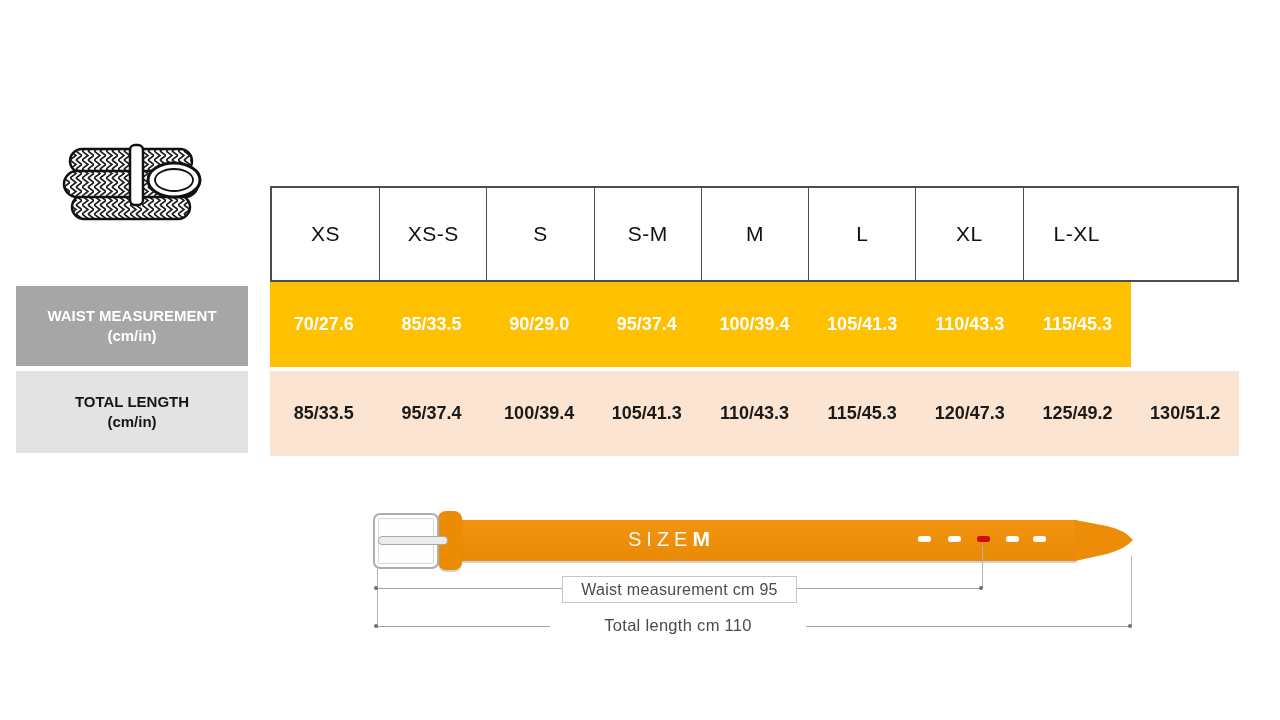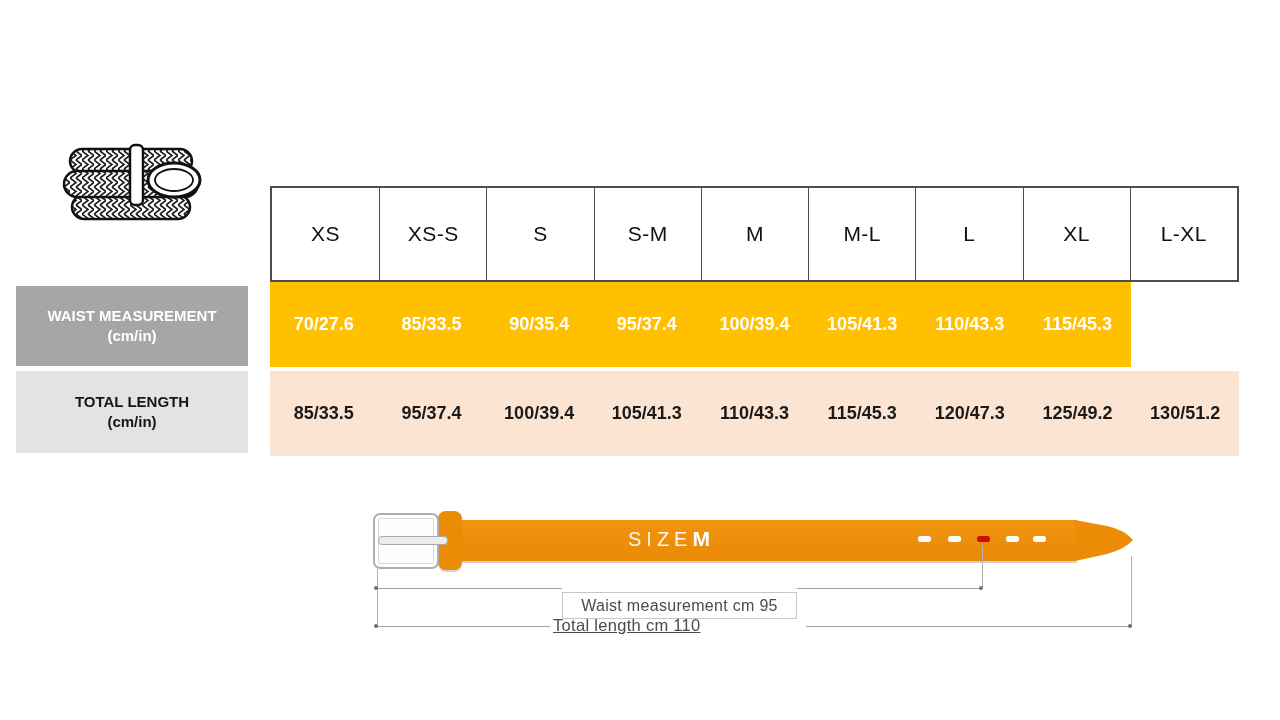--- a/index.html
+++ b/index.html
@@ -72,25 +72,25 @@
   }
   .hole.red{background:#cf0b0b;}
   
   .vguide{position:absolute;width:1px;background:#b3b3b3;}
   .hline{position:absolute;height:1px;background:#a3a3a3;}
   .dot{position:absolute;width:4px;height:4px;border-radius:50%;background:#6f6f6f;}
   .waist-box{
     position:absolute;left:562px;top:576px;width:235px;height:27px;
     background:#fff;border:1px solid #c6c6c6;box-sizing:border-box;
     display:flex;align-items:center;justify-content:center;
-    font-size:16px;color:#4b4b4b;letter-spacing:.3px;margin-top:16px;
+    font-size:16px;color:#4b4b4b;letter-spacing:.3px;
   }
   .total-text{
-    position:absolute;left:553px;top:616px;width:250px;
-    font-size:16.5px;color:#4b4b4b;letter-spacing:.3px;text-decoration:underline;
+    position:absolute;left:553px;top:616px;width:250px;text-align:center;
+    font-size:16.5px;color:#4b4b4b;letter-spacing:.3px;
   }
 </style>
 </head>
 <body>
 
 <div class="canvas">
 
   <svg class="belt-art" width="150" height="110" viewBox="0 0 150 110" aria-hidden="true">
     <defs>
       <pattern id="braid" width="12" height="9" patternUnits="userSpaceOnUse">
@@ -105,34 +105,33 @@
     <ellipse cx="116" cy="47" rx="26" ry="17" fill="#fff" stroke="#111" stroke-width="3"></ellipse>
     <ellipse cx="116" cy="47" rx="19" ry="11" fill="#fff" stroke="#111" stroke-width="1.8"></ellipse>
   </svg>
 
   <div class="sizes-header">
     <div class="hdr-cell">XS</div>
     <div class="hdr-cell">XS-S</div>
     <div class="hdr-cell">S</div>
     <div class="hdr-cell">S-M</div>
     <div class="hdr-cell">M</div>
-    <div class="hdr-cell">M-L</div>
     <div class="hdr-cell">L</div>
     <div class="hdr-cell">XL</div>
     <div class="hdr-cell">L-XL</div>
   </div>
 
   <div class="row-label waist">
     <span>WAIST MEASUREMENT</span>
     <span>(cm/in)</span>
   </div>
   <div class="data-row waist">
     <div class="data-cell">70/27.6</div>
     <div class="data-cell">85/33.5</div>
-    <div class="data-cell">90/35.4</div>
+    <div class="data-cell">90/29.0</div>
     <div class="data-cell">95/37.4</div>
     <div class="data-cell">100/39.4</div>
     <div class="data-cell">105/41.3</div>
     <div class="data-cell">110/43.3</div>
     <div class="data-cell">115/45.3</div>
   </div>
 
   <div class="row-label total">
     <span>TOTAL LENGTH</span>
     <span>(cm/in)</span>

